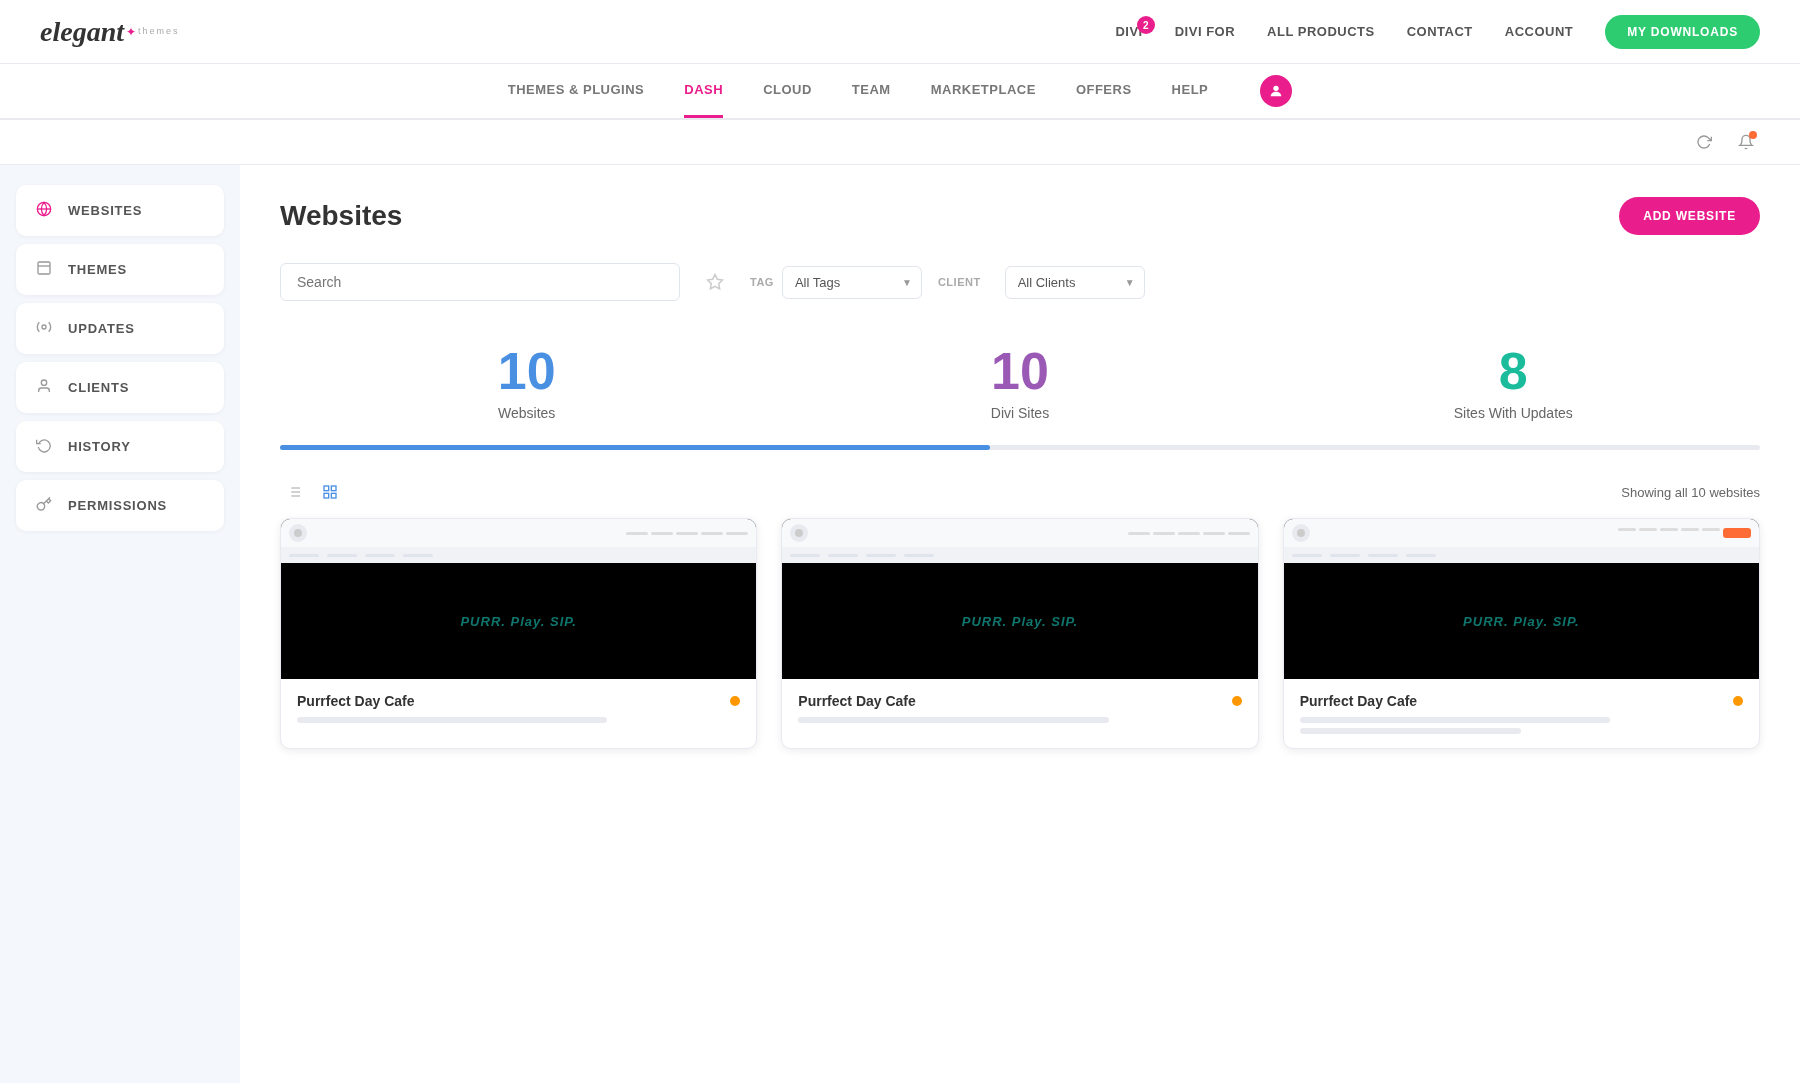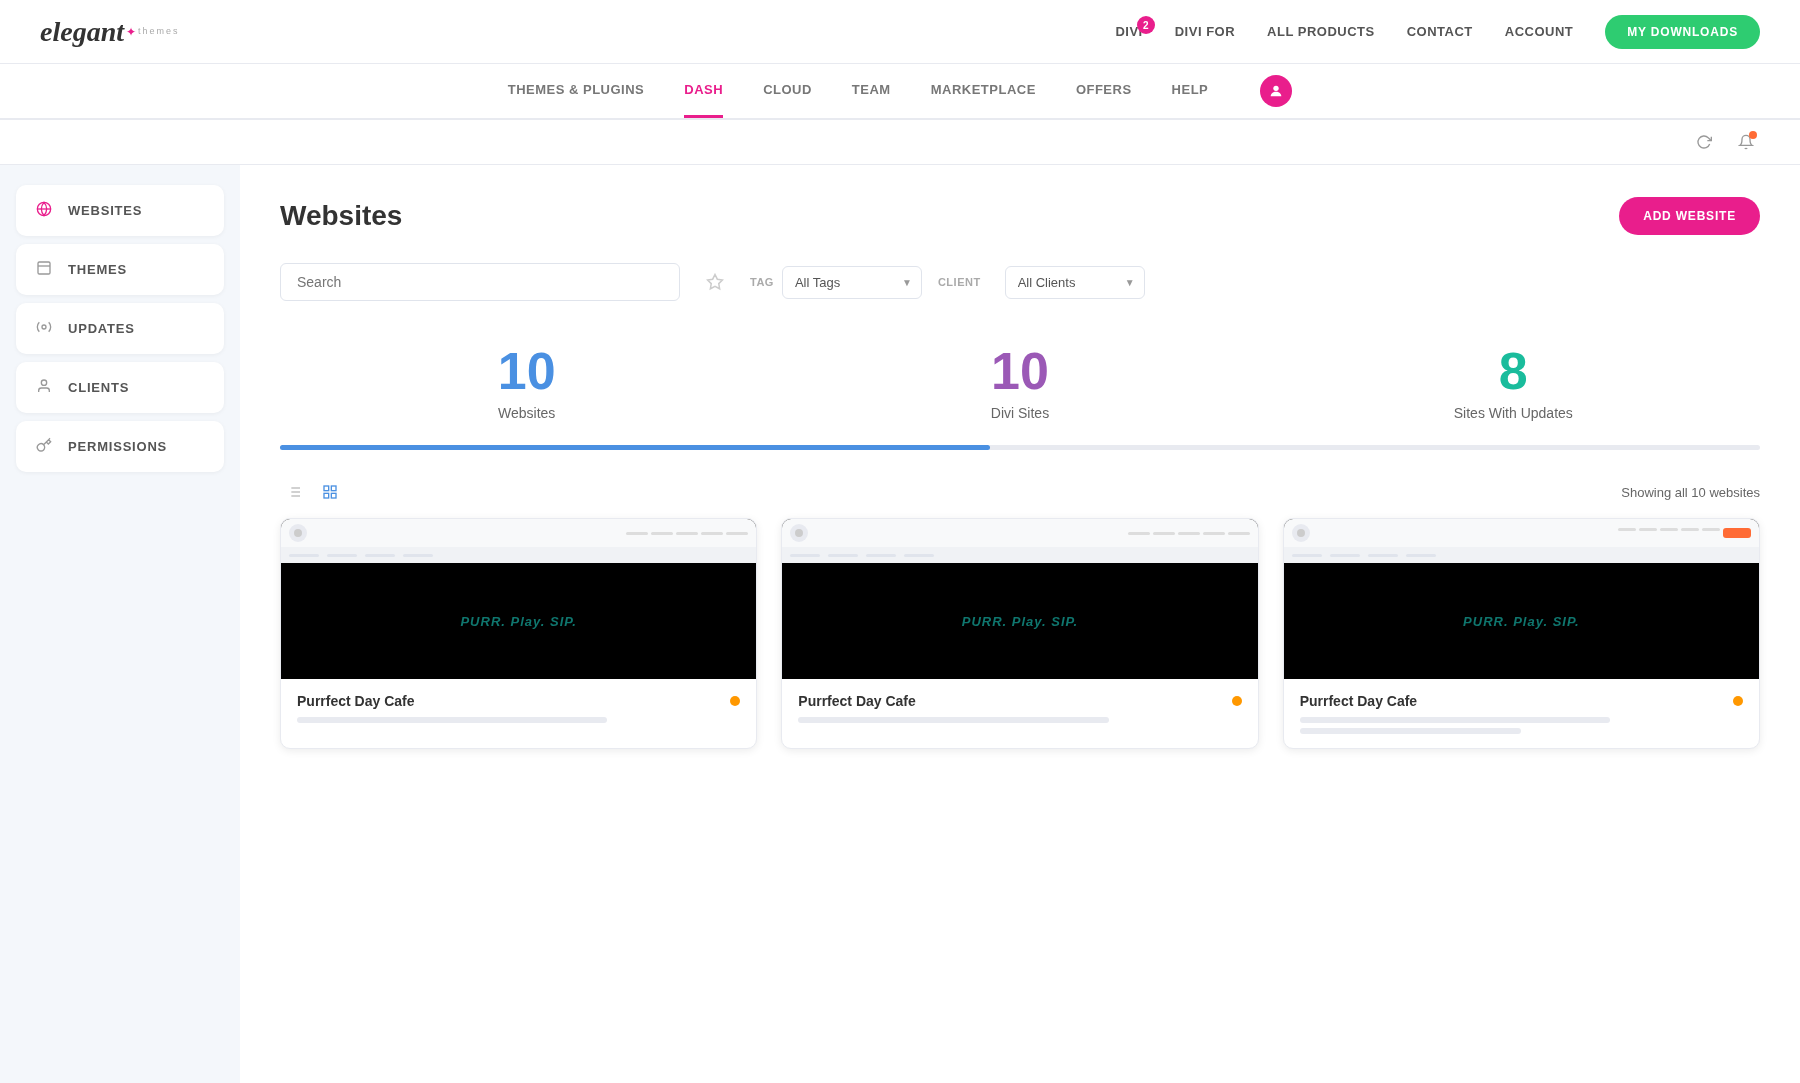--- a/index.html
+++ b/index.html
@@ -452,20 +452,29 @@
         <svg width="16" height="16" viewBox="0 0 24 24" fill="none" stroke="#999" stroke-width="2">
             <path d="M20 21v-2a4 4 0 0 0-4-4H8a4 4 0 0 0-4 4v2"></path>
             <circle cx="12" cy="7" r="4"></circle>
           </svg>
       </span>
       <span>CLIENTS</span>
     </div>
     <div class="sidebar-item">
       <span class="sidebar-icon">
         <svg width="16" height="16" viewBox="0 0 24 24" fill="none" stroke="#999" stroke-width="2">
+            <polyline points="1 4 1 10 7 10"></polyline>
+            <path d="M3.51 15a9 9 0 1 0 .49-4.94"></path>
+          </svg>
+      </span>
+      <span>HISTORY</span>
+    </div>
+    <div class="sidebar-item">
+      <span class="sidebar-icon">
+        <svg width="16" height="16" viewBox="0 0 24 24" fill="none" stroke="#999" stroke-width="2">
             <path d="M21 2l-2 2m-7.61 7.61a5.5 5.5 0 1 1-7.778 7.778 5.5 5.5 0 0 1 7.777-7.777zm0 0L15.5 7.5m0 0l3 3L22 7l-3-3m-3.5 3.5L19 4"></path>
           </svg>
       </span>
       <span>PERMISSIONS</span>
     </div>
   </aside>
 
   <main class="main">
     <div class="main-header">
       <h1 class="page-title">Websites</h1>

